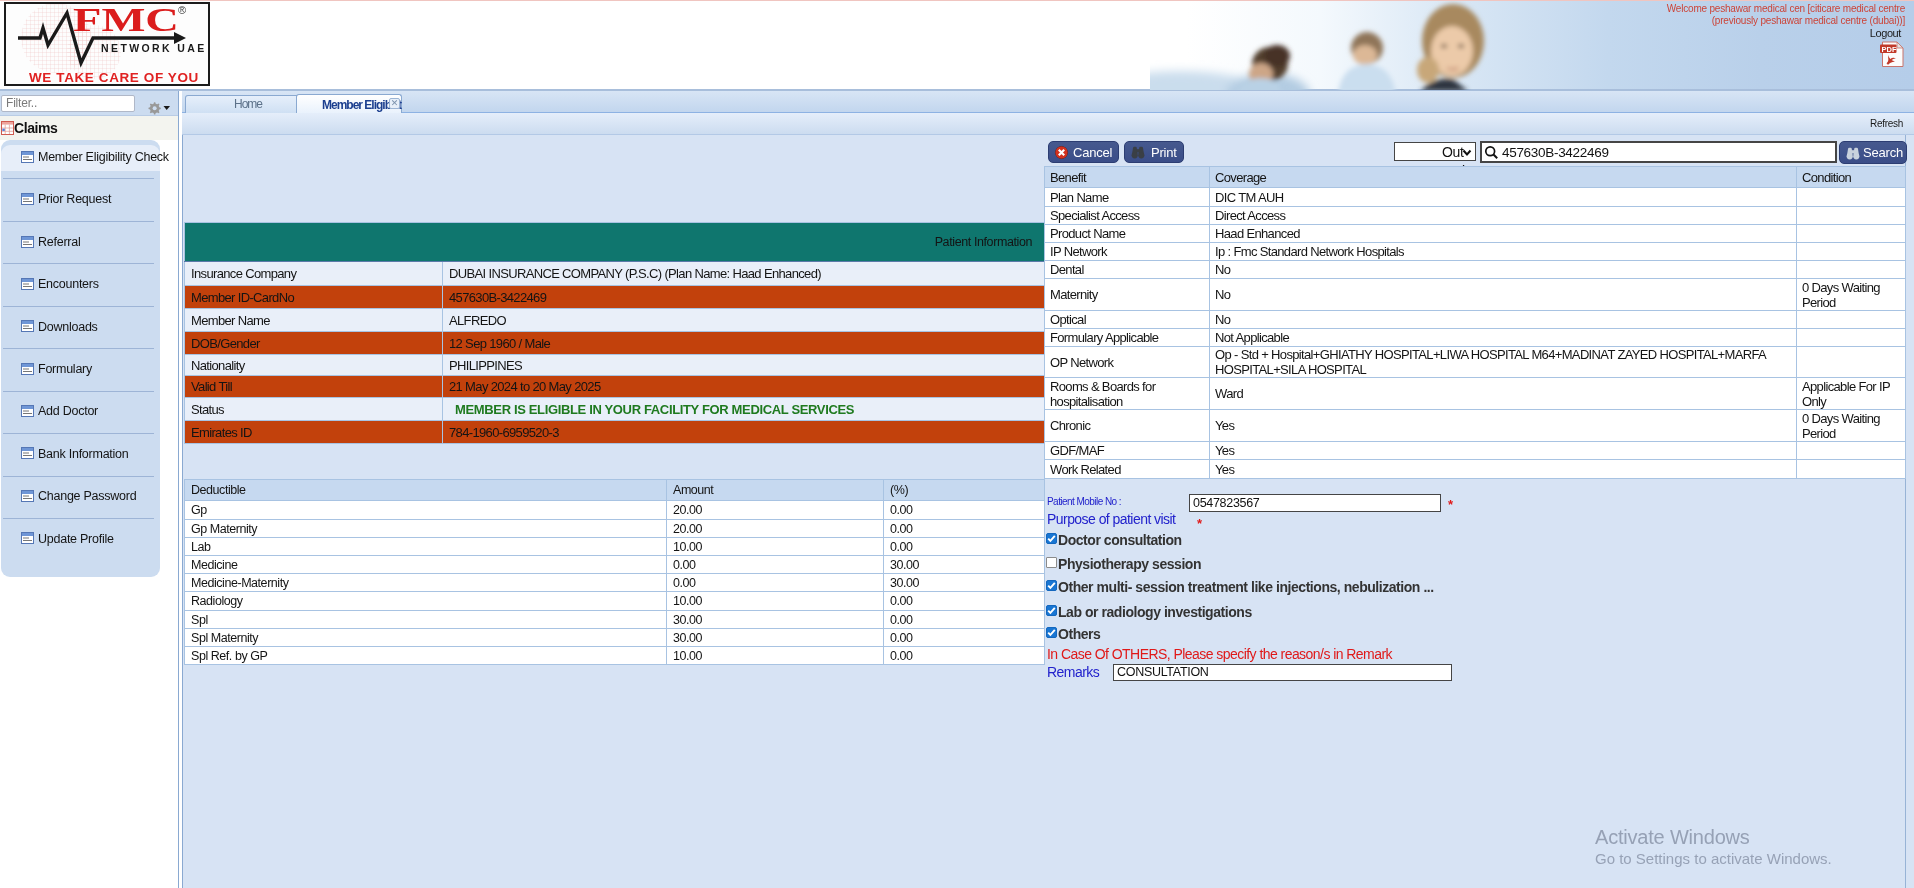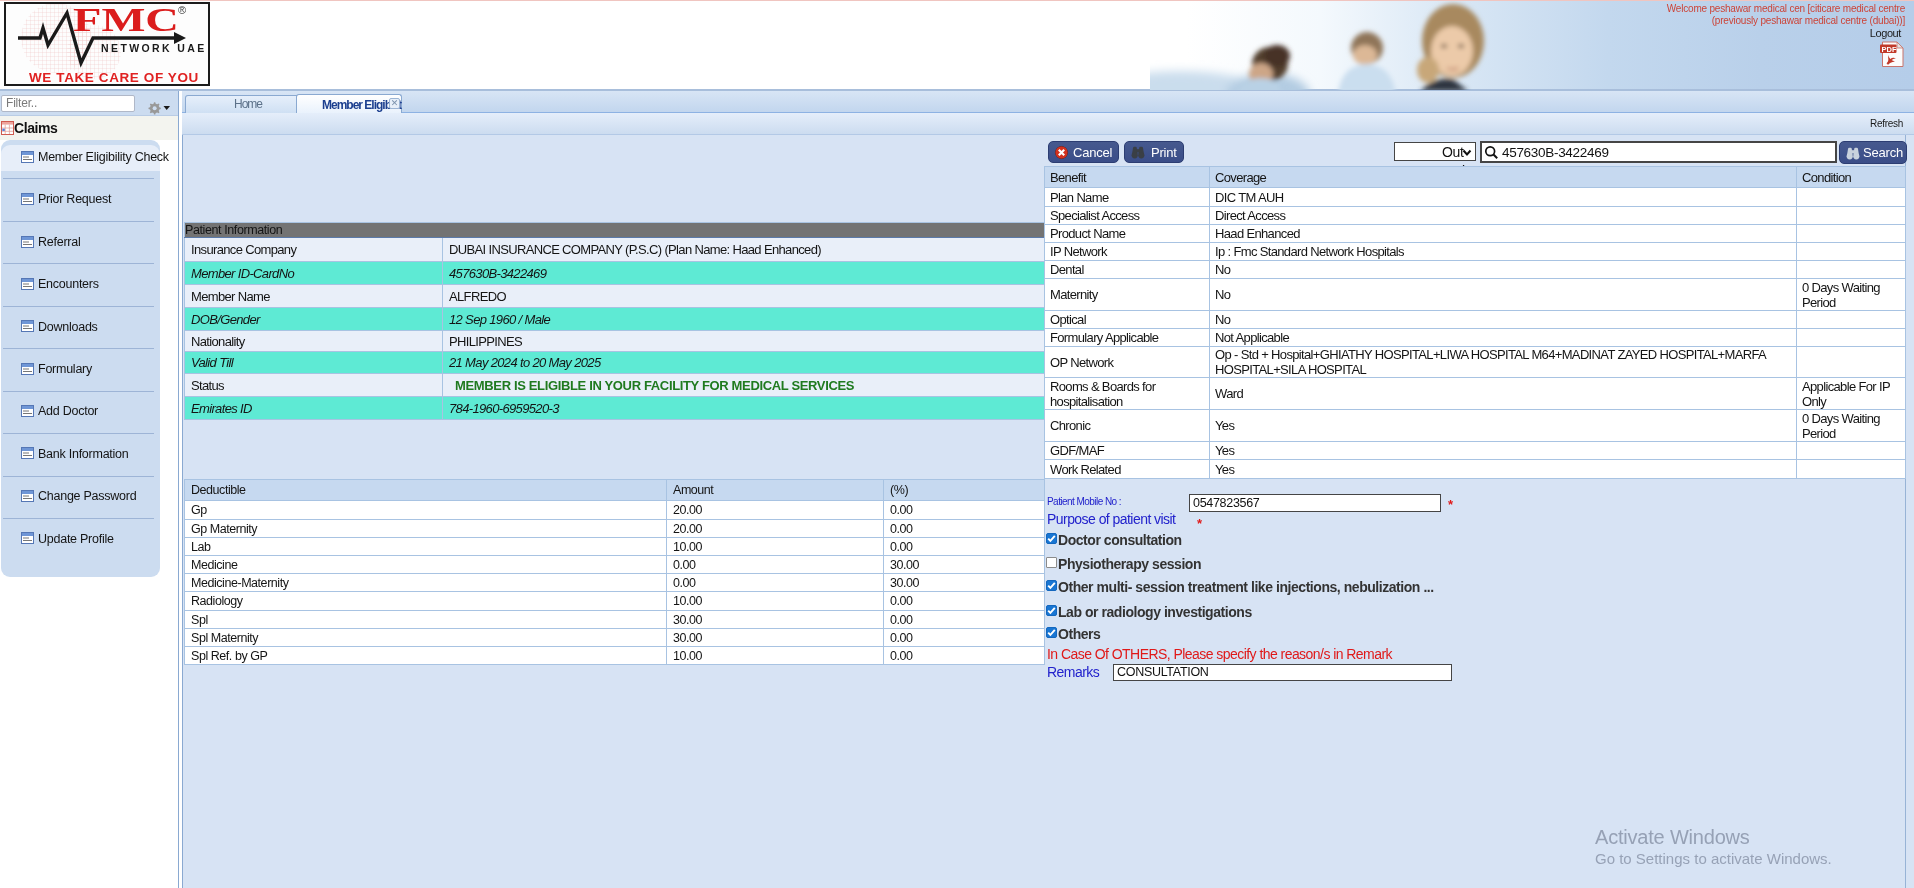--- a/index.html
+++ b/index.html
@@ -41,23 +41,23 @@
 #refresh { position:absolute; right:11px; top:5px; font-size:10px; letter-spacing:-0.3px; color:#1a1a1a; }
 #content { position:absolute; left:1px; top:44px; width:1731px; height:753px; background:#d7e3f4; }
 #content .rline { position:absolute; left:1722px; top:0; width:1px; height:753px; background:#97b3d6; }
 
 
 table { border-collapse:collapse; table-layout:fixed; }
 td { overflow:hidden; }
 
 #ptable { position:absolute; left:1px; top:87px; width:860px; }
 #ptable td { border:1px solid #a8c3e2; font-size:13px; letter-spacing:-0.65px; color:#141414; padding:0 0 0 6px; vertical-align:middle; }
-#ptable .hd { background:#737373; text-align:left; font-size:12.5px; letter-spacing:-0.4px; border-bottom:1px solid #5b7aa9; padding:0; height:14px;}
+#ptable .hd { background:#0f766e; text-align:right; font-size:12.5px; letter-spacing:-0.4px; border-bottom:1px solid #5b7aa9; padding:12px; height:14px;}
 #ptable tr.a td { background:#e9eff9; }
-#ptable tr.b td { background:#5eead4;font-style:italic; }
+#ptable tr.b td { background:#c2410c; }
 
 #dtable { position:absolute; left:1px; top:344px; width:860px; }
 #dtable td { border:1px solid #a8c3e2; font-size:12.5px; letter-spacing:-0.45px; color:#141414; padding:0 0 0 6px; vertical-align:middle; background:#fff; }
 #dtable td.hd { background:#c6d9f0; height:21px;margin-left:28px; }
 
 #btable { position:absolute; left:861px; top:31px; width:861px; }
 #btable td { border:1px solid #a8c3e2; font-size:13px; letter-spacing:-0.65px; color:#141414; padding:0 0 0 5px; vertical-align:middle; background:#fff; }
 #btable td.hd { background:#c6d9f0; height:21px; }
 
 

